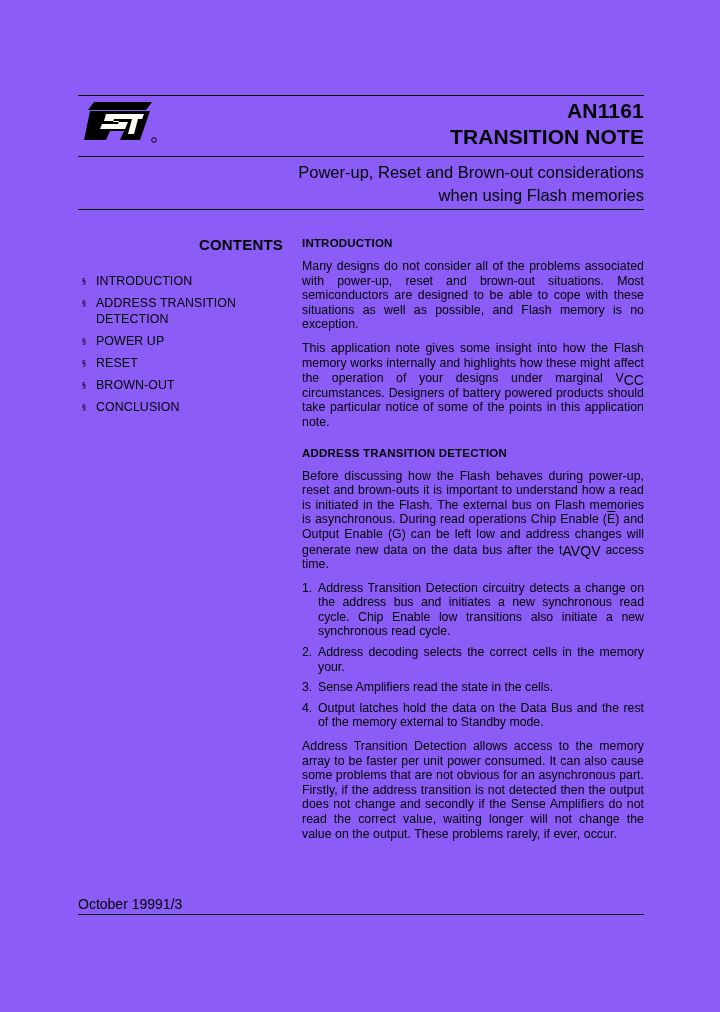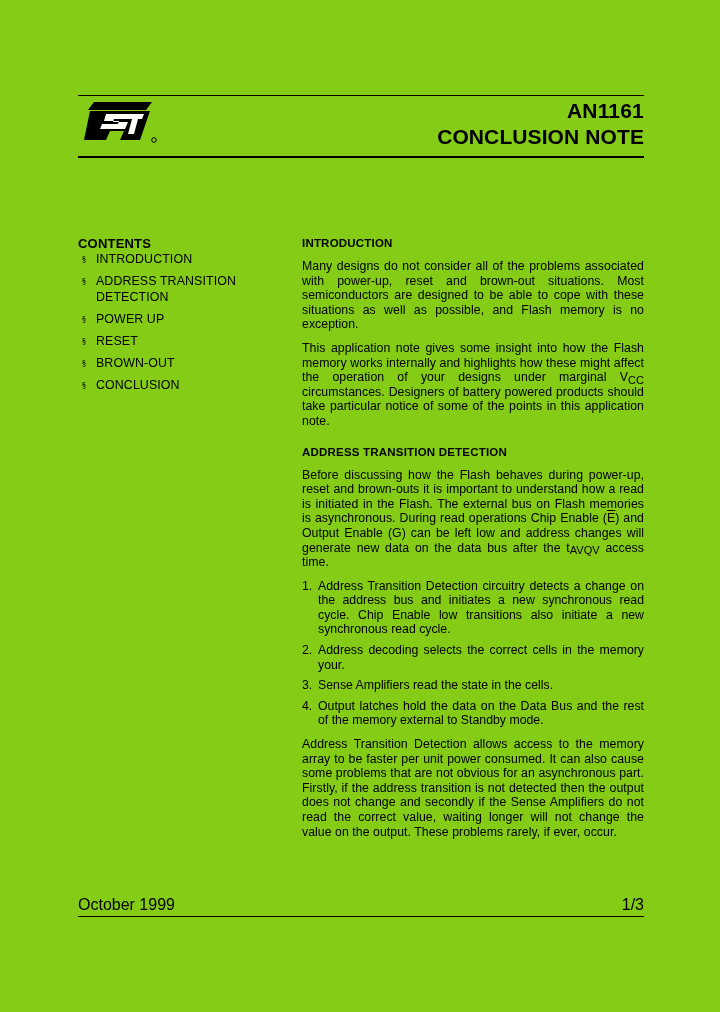--- a/index.html
+++ b/index.html
@@ -7,21 +7,21 @@
     padding: 0;
     background: #ffffff;
   }
   body {
     font-family: "Liberation Sans", sans-serif;
   }
   .page {
     position: relative;
     width: 720px;
     height: 1012px;
-    background: #84cc16;
+    background: #8b5cf6;
     overflow: hidden;
     box-sizing: border-box;
     padding-left: 12px;
   }
 
   
   .header {
     position: absolute;
     left: 78px;
     top: 95px;
@@ -76,24 +76,25 @@
   }
 
   
   .contents {
     position: absolute;
     left: 78px;
     top: 236px;
     width: 205px;
   }
   .contents-title {
-    font-size: 13px;
+    font-size: 15px;
     font-weight: bold;
     letter-spacing: 0.2px;
-    margin-bottom: 0;
+    margin-bottom: 20px;
+    text-align: right;
   }
   .toc-item {
     display: flex;
     align-items: flex-start;
     margin-bottom: 6px;
   }
   .toc-bullet {
     width: 18px;
     flex: 0 0 18px;
     font-size: 8px;
@@ -146,41 +147,40 @@
   }
   .ol li .num {
     flex: 0 0 16px;
     width: 16px;
   }
   .ol li .txt {
     flex: 1 1 auto;
     text-align: justify;
   }
   sub {
-    font-size: 11px;
+    font-size: 14px;
     vertical-align: baseline;
     position: relative;
     top: 2.5px;
   }
   .ovl {
     text-decoration: overline;
   }
 
   
   .footer {
     position: absolute;
     left: 78px;
     top: 896px;
     width: 566px;
   }
   .footer-row {
     display: flex;
-    justify-content: space-between;
     align-items: baseline;
-    font-size: 16px;
+    font-size: 14px;
     padding-bottom: 2px;
   }
   .footer-rule {
     border-top: 1.2px solid #000;
     height: 0;
   }
 </style>
 </head>
 <body>
 
@@ -198,25 +198,29 @@
           <path d="M10,11 L70,11 L60,40 L40,40 L44,31 L30,31 L26,40 L4,40 Z" fill="#000"></path>
 
           <path d="M26,14 L52,14 L50,19 L34,19 L33,22 L48,22 L45,29 L20,29 L22,24 L38,24 L39,21 L24,21 Z" fill="#fffff7"></path>
 
           <path d="M50,14 L64,14 L62,19 L58,19 L54,34 L48,34 L52,19 L48,19 Z" fill="#fffff7"></path>
 
           <circle cx="74" cy="40" r="2.3" fill="none" stroke="#000" stroke-width="1"></circle>
         </svg>
       </div>
       <div class="doc-id">AN1161</div>
-      <div class="doc-kind">CONCLUSION NOTE</div>
+      <div class="doc-kind">TRANSITION NOTE</div>
     </div>
 
     <div class="rule-thin"></div>
 
+    <div class="subtitle-band">
+      <div class="subtitle-line">Power-up, Reset and Brown-out considerations</div>
+      <div class="subtitle-line">when using Flash memories</div>
+    </div>
 
     <div class="rule-thin"></div>
   </div>
 
   <div class="contents">
     <div class="contents-title">CONTENTS</div>
 
     <div class="toc-item">
       <span class="toc-bullet">§</span>
       <span class="toc-label">INTRODUCTION</span>

